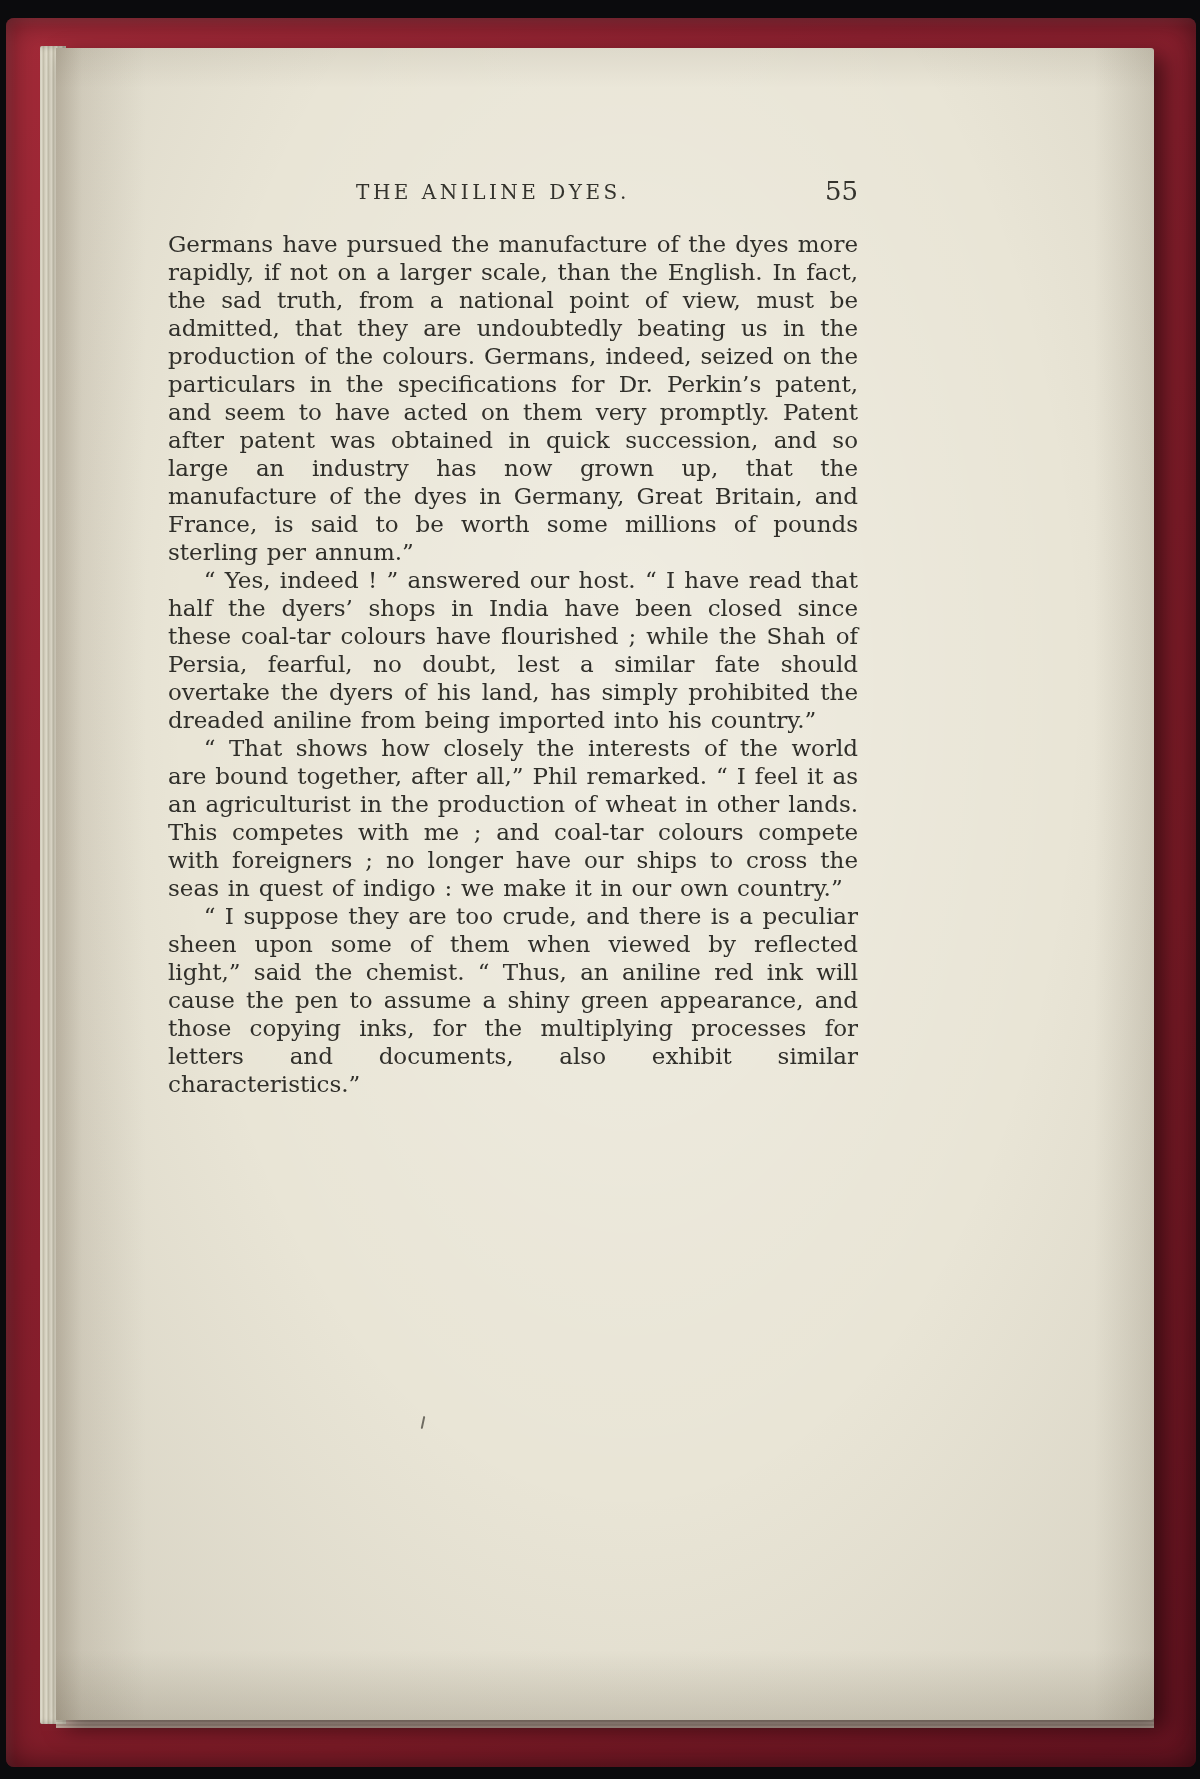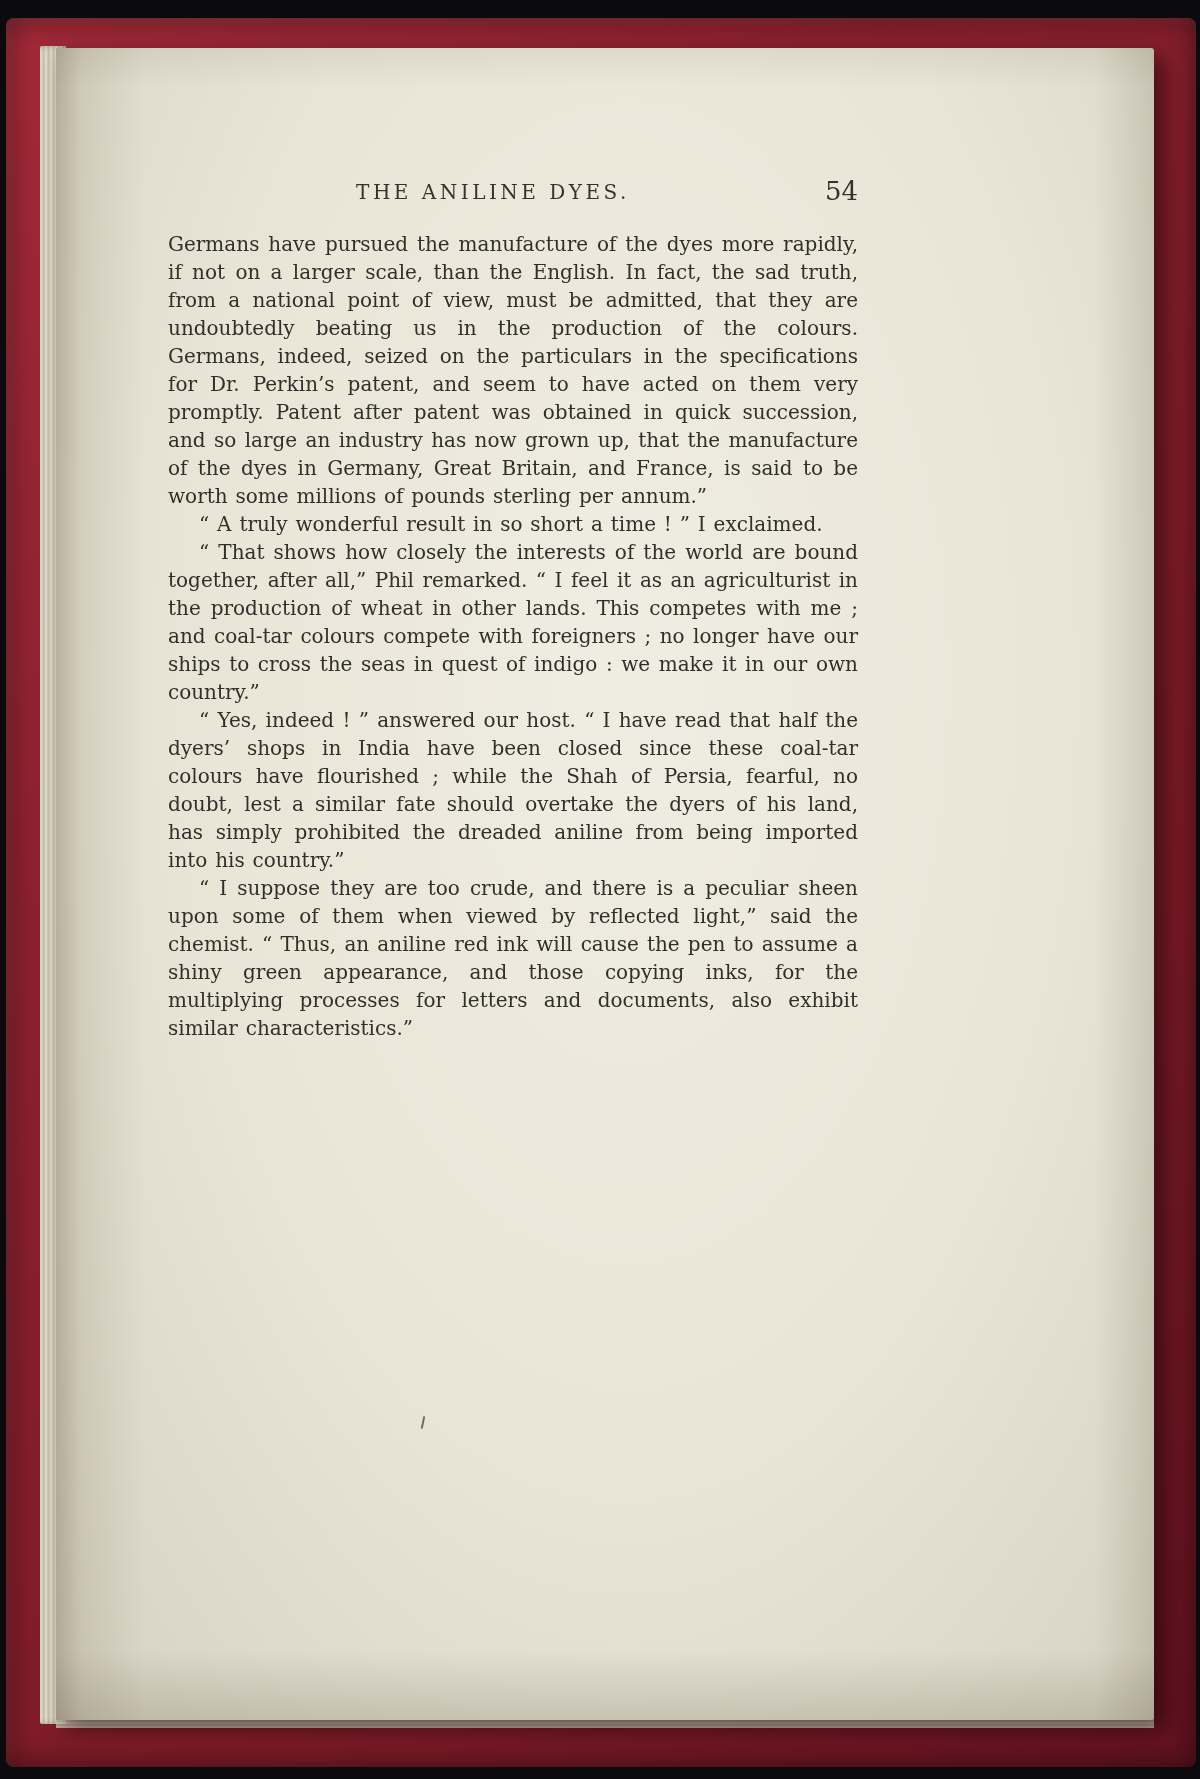--- a/index.html
+++ b/index.html
@@ -96,21 +96,21 @@
   }
   .running-folio {
     position: absolute;
     right: 0;
     top: -4px;
     font-size: 26px;
     color: #34332d;
   }
   .para {
     margin: 0;
-    font-size: 20px;
+    font-size: 23px;
     line-height: 28px;
     text-align: justify;
     word-spacing: 1.5px;
     color: var(--ink, #302f2a);
   }
   .para.indent {
     text-indent: 1.55em;
   }
   
   .stray-mark {
@@ -128,24 +128,23 @@
 <body>
 
 <div class="scene">
   <div class="book-cover">
     <div class="page-edges-left"></div>
     <div class="page-edges-bottom"></div>
     <div class="page">
       <div class="text-block">
         <div class="running-head">
           <div class="running-title">THE ANILINE DYES.</div>
-          <div class="running-folio">54</div>
+          <div class="running-folio">55</div>
         </div>
         <p class="para">Germans have pursued the manufacture of the dyes more rapidly, if not on a larger scale, than the English.  In fact, the sad truth, from a national point of view, must be admitted, that they are undoubtedly beating us in the production of the colours.  Germans, indeed, seized on the particulars in the specifications for Dr. Perkin’s patent, and seem to have acted on them very promptly.  Patent after patent was obtained in quick succession, and so large an industry has now grown up, that the manufacture of the dyes in Germany, Great Britain, and France, is said to be worth some millions of pounds sterling per annum.”</p>
-        <p class="para indent">“ A truly wonderful result in so short a time ! ” I exclaimed.</p>
+        <p class="para indent">“ Yes, indeed ! ” answered our host.  “ I have read that half the dyers’ shops in India have been closed since these coal-tar colours have flourished ; while the Shah of Persia, fearful, no doubt, lest a similar fate should overtake the dyers of his land, has simply prohibited the dreaded aniline from being imported into his country.”</p>
         <p class="para indent">“ That shows how closely the interests of the world are bound together, after all,” Phil remarked.  “ I feel it as an agriculturist in the production of wheat in other lands.  This competes with me ; and coal-tar colours compete with foreigners ; no longer have our ships to cross the seas in quest of indigo : we make it in our own country.”</p>
-        <p class="para indent">“ Yes, indeed ! ” answered our host.  “ I have read that half the dyers’ shops in India have been closed since these coal-tar colours have flourished ; while the Shah of Persia, fearful, no doubt, lest a similar fate should overtake the dyers of his land, has simply prohibited the dreaded aniline from being imported into his country.”</p>
         <p class="para indent">“ I suppose they are too crude, and there is a peculiar sheen upon some of them when viewed by reflected light,” said the chemist.  “ Thus, an aniline red ink will cause the pen to assume a shiny green appearance, and those copying inks, for the multiplying processes for letters and documents, also exhibit similar characteristics.”</p>
       </div>
       <div class="stray-mark"></div>
     </div>
   </div>
 </div>
 
 </body></html>

